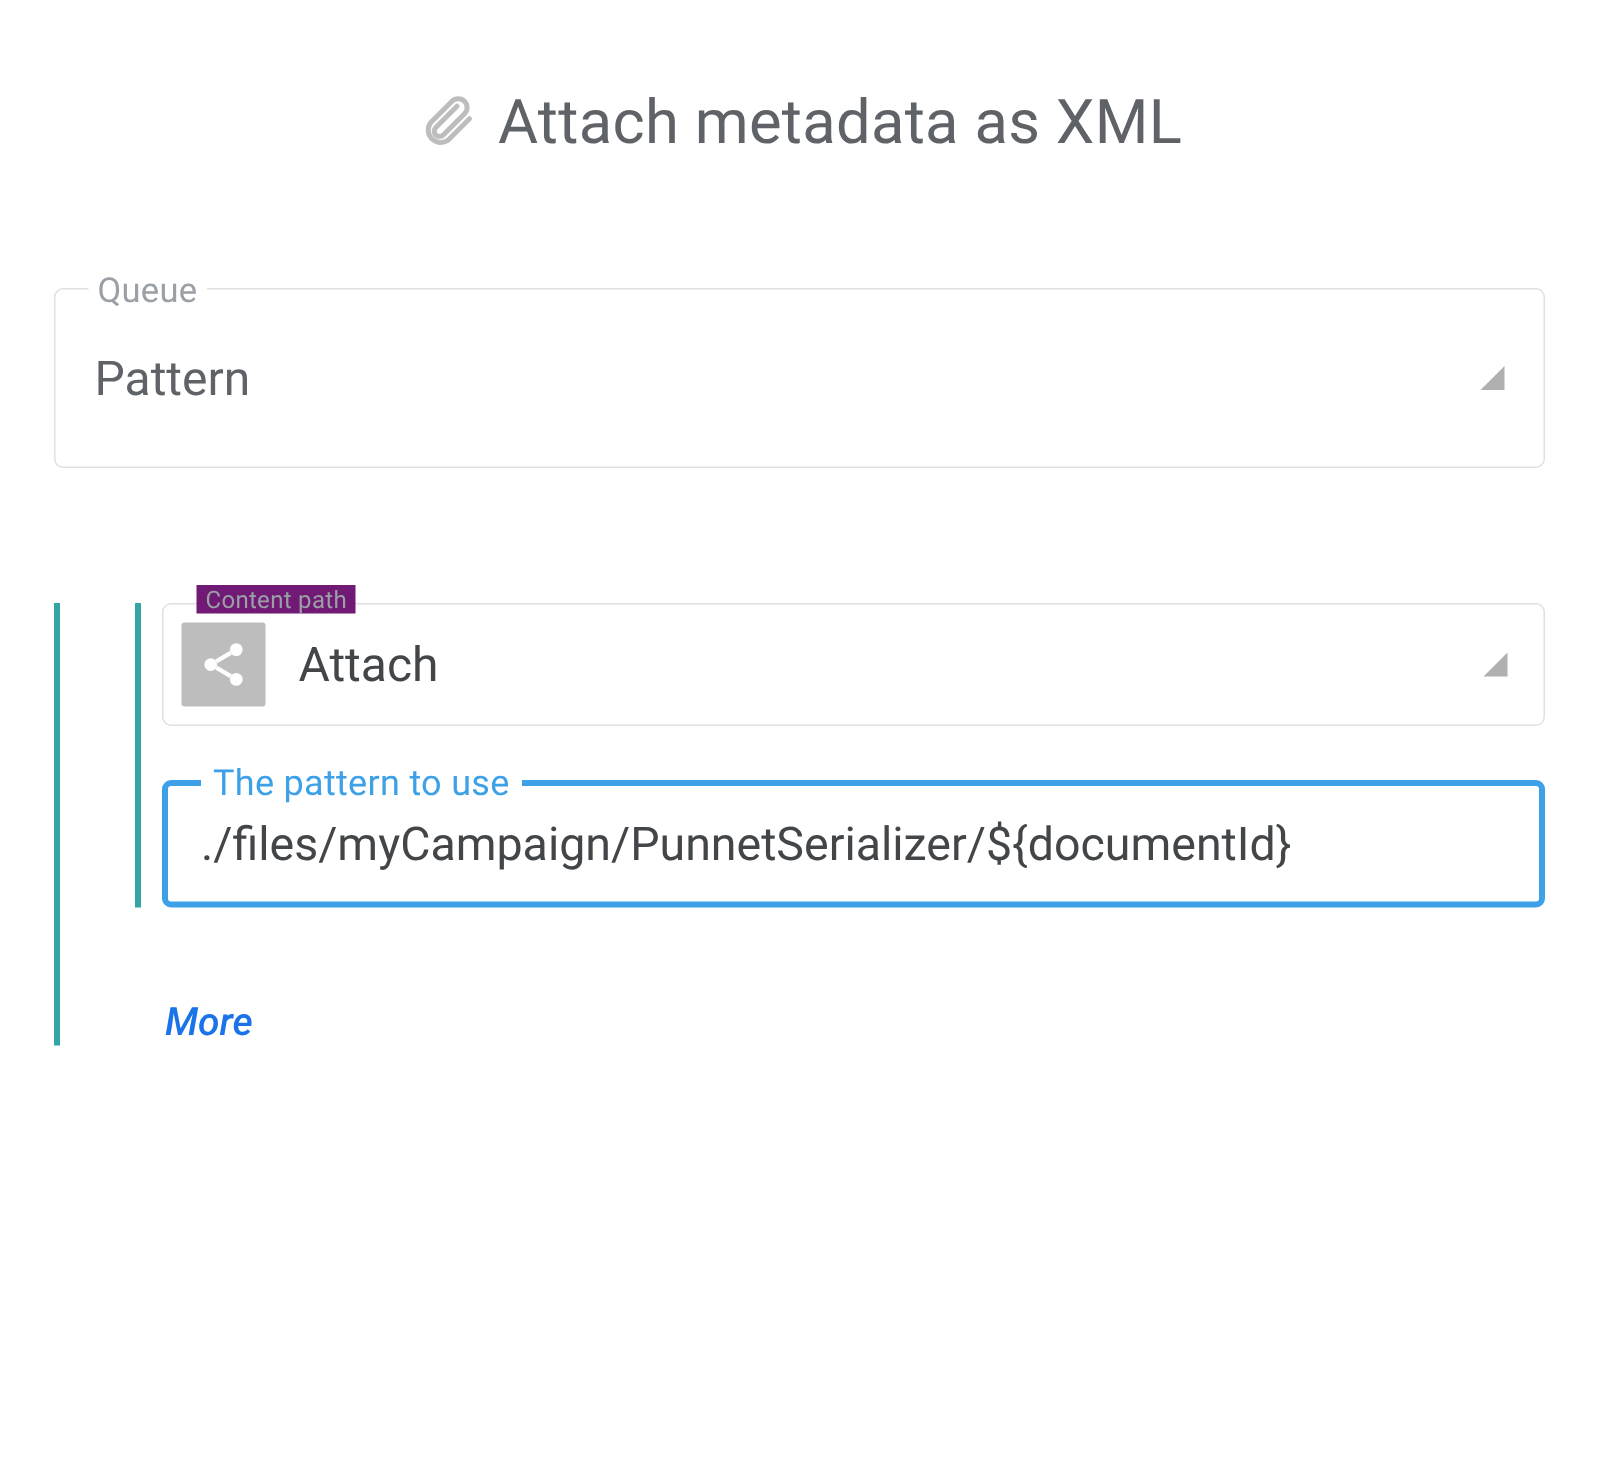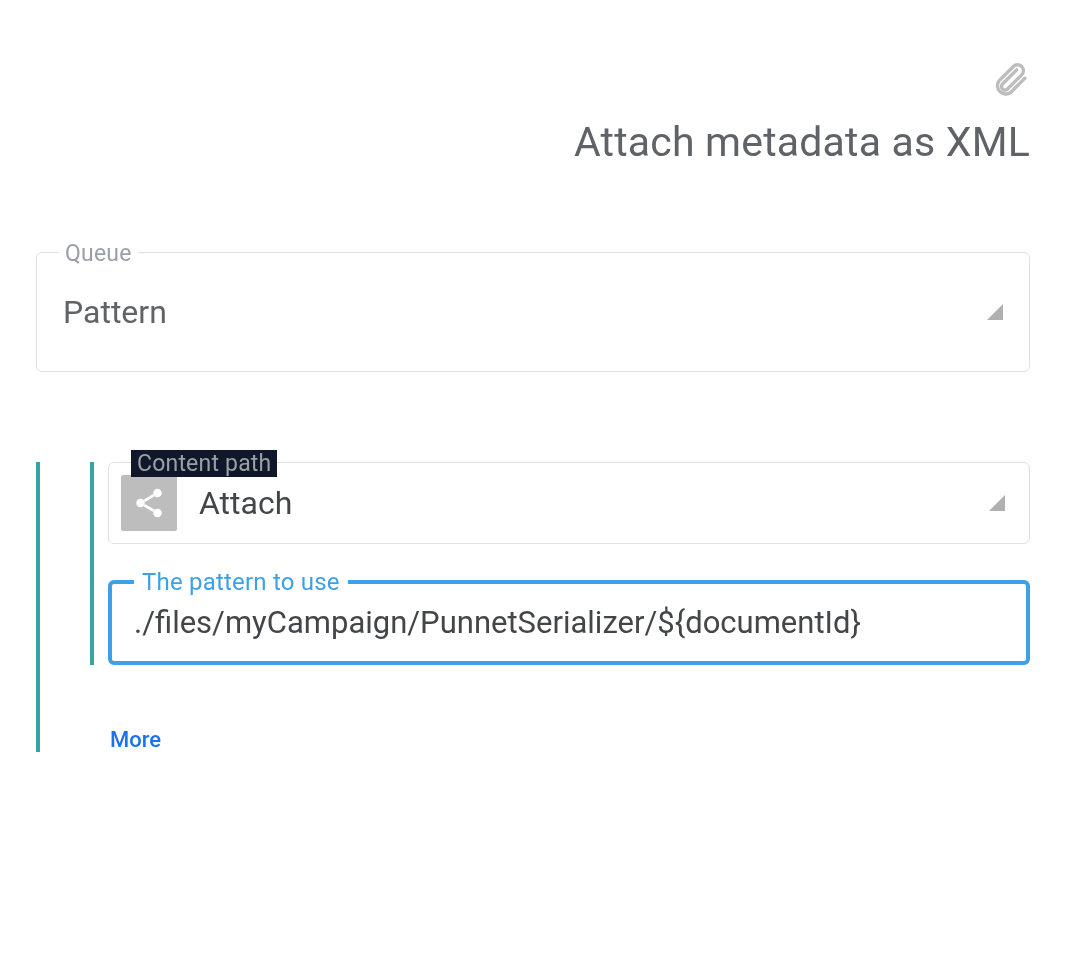--- a/index.html
+++ b/index.html
@@ -8,25 +8,24 @@
       background: #fff;
       width: 1066px;
       height: 979px;
       overflow: hidden;
     }
     .page {
       padding: 58px 36px 0 36px;
     }
     .title-row {
       display: flex;
-      align-items: flex-end;
+      align-items: center;
       justify-content: center;
       gap: 14px;
       margin-bottom: 86px;
-      flex-direction: column;
     }
     .title-row svg { flex: 0 0 auto; }
     .title-text {
       font-size: 41px;
       font-weight: 400;
       color: #5f6368;
       letter-spacing: 0.2px;
     }
 
     
@@ -94,23 +93,23 @@
       display: flex;
       align-items: center;
       background: #fff;
       position: relative;
     }
     .select-row .value { font-size: 32px; color: #434649; flex: 1; }
     .select-row .float-label {
       position: absolute;
       top: -13px;
       left: 22px;
-      background: #0f172a;
+      background: #701a75;
       padding: 0 6px;
-      font-size: 23px;
+      font-size: 16px;
       color: #9aa0a6;
       letter-spacing: 0.2px;
     }
 
     
     .blue-field {
       position: relative;
       border: 4px solid #3ea1e8;
       border-radius: 6px;
       padding: 20px 22px;
@@ -129,24 +128,25 @@
     }
     .blue-field .value {
       font-size: 31px;
       color: #434649;
     }
 
     .more-link {
       display: inline-block;
       margin-top: 62px;
       margin-left: 56px;
-      font-size: 22px;
+      font-size: 26px;
       font-weight: 500;
       color: #1a73e8;
       cursor: pointer;
+      font-style: italic;
     }
   </style>
 </head>
 <body>
 
 <div class="page">
 
   <div class="title-row">
     <span>
       <svg width="40" height="42" viewBox="0 0 24 24" fill="none" stroke="#bdbdbd" stroke-width="2" stroke-linecap="round" stroke-linejoin="round">

